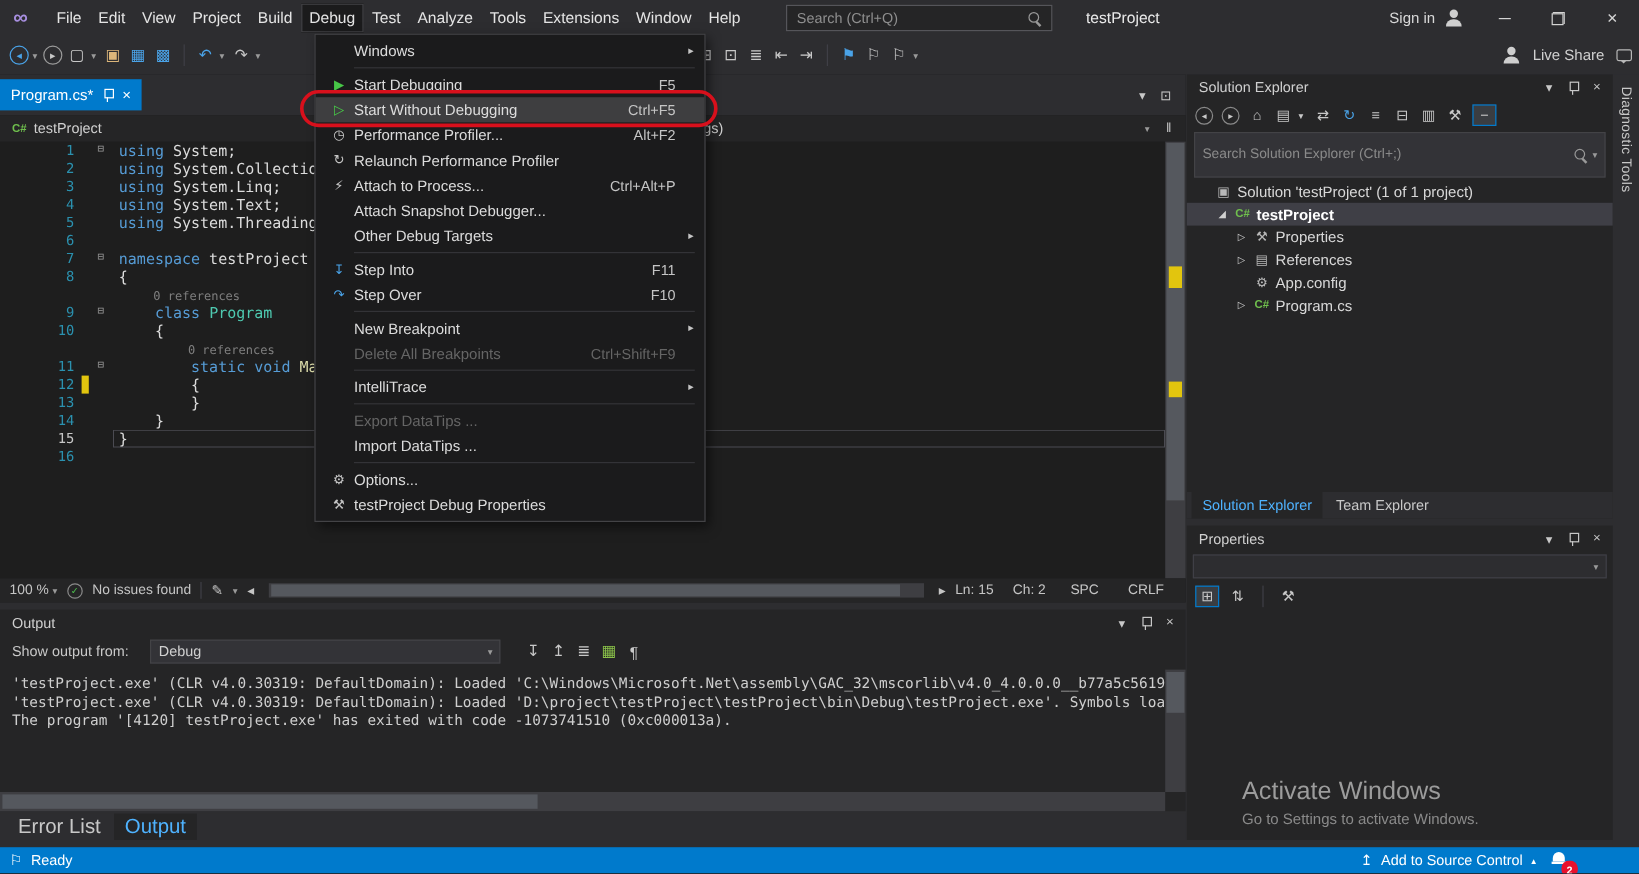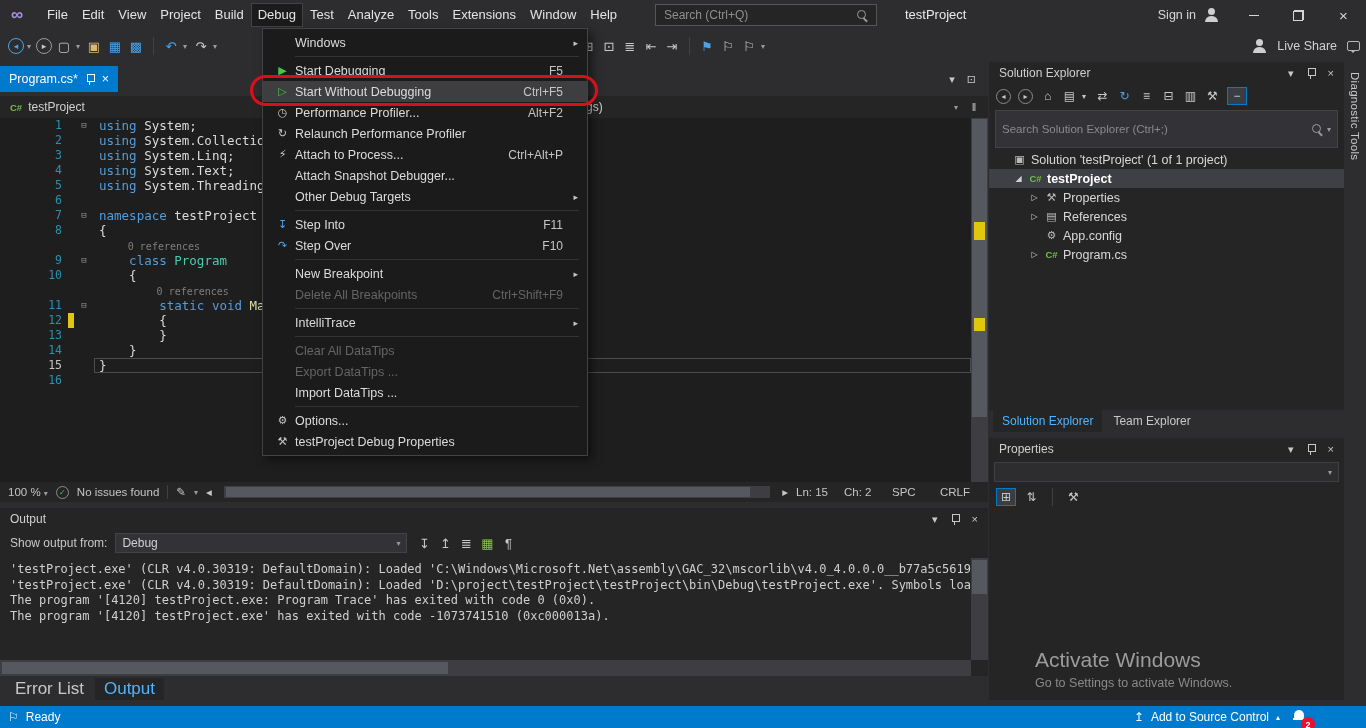--- a/index.html
+++ b/index.html
@@ -72,21 +72,21 @@
 #editor-status{position:absolute;left:0;bottom:0;width:100%;height:20px;background:#252526;display:flex;align-items:center;padding:0 8px;font-size:11.5px;color:#c5c5c5;gap:8px}
 .es-sep{width:1px;height:14px;background:#3f3f46}
 .health-ic{width:13px;height:13px;border:1px solid #8a8a8a;border-radius:50%;display:inline-flex;align-items:center;justify-content:center;font-size:8px;color:#4cc04c}
 #ehscroll{flex:1;height:12px;background:#3e3e42;position:relative;margin:0 4px}
 #ehscroll .thumb{position:absolute;top:1px;bottom:1px;left:2px;width:96%;background:#55585e}
 .es-field{min-width:40px}
 
 #output{position:absolute;left:0;top:508px;width:988px;height:168px;background:#252526}
 .panel-head{height:22px;display:flex;align-items:center;padding:0 10px;font-size:12px;color:#d0d0d0}
 .ph-icons{margin-left:auto;display:flex;align-items:center;gap:12px;color:#c8c8c8;font-size:11px}
-#output-toolbar{height:26px;display:flex;align-items:center;padding:0 10px;gap:8px;font-size:12px;color:#c8c8c8}
+#output-toolbar{height:26px;display:flex;align-items:center;padding:0 10px;gap:18px;font-size:12px;color:#c8c8c8}
 #output-combo{width:292px;height:20px;background:#333337;border:1px solid #434346;display:flex;align-items:center;padding:0 6px;font-size:12px;color:#d0d0d0}
 #output-lines{position:absolute;left:0;top:50px;right:17px;bottom:16px;overflow:hidden;padding:4px 0 0 10px;font-family:"DejaVu Sans Mono","Liberation Mono",monospace;font-size:12px;line-height:15.5px;color:#cfcfcf}
 .oline{white-space:pre}
 #output-vscroll{position:absolute;right:0;top:50px;width:17px;bottom:16px;background:#3e3e42}
 #output-vscroll .thumb{position:absolute;left:1px;right:1px;top:2px;height:34px;background:#55585e}
 #output-hscroll{position:absolute;left:0;bottom:0;right:17px;height:16px;background:#3e3e42}
 #output-hscroll .thumb{position:absolute;top:2px;bottom:2px;left:2px;width:446px;background:#55585e}
 #bottom-tabs{position:absolute;left:0;top:678px;width:988px;height:22px;display:flex;align-items:center;gap:2px;padding-left:6px;background:#2d2d30;font-size:17px}
 .btab{padding:0 9px;height:22px;line-height:22px;color:#c8c8c8}
 .btab.active{color:#4fb3ff;background:#252526}
@@ -391,21 +391,20 @@
           <span class="tico">↧</span>
           <span class="tico">↥</span>
           <span class="tico">≣</span>
           <span class="tico green">▦</span>
           <span class="tico">¶</span>
         </span>
     </div>
     <div id="output-lines">
         <div class="oline">'testProject.exe' (CLR v4.0.30319: DefaultDomain): Loaded 'C:\Windows\Microsoft.Net\assembly\GAC_32\mscorlib\v4.0_4.0.0.0__b77a5c561934</div>
         <div class="oline">'testProject.exe' (CLR v4.0.30319: DefaultDomain): Loaded 'D:\project\testProject\testProject\bin\Debug\testProject.exe'. Symbols loade</div>
-        <div class="oline">The program '[4120] testProject.exe: Program Trace' has exited with code 0 (0x0).</div>
         <div class="oline">The program '[4120] testProject.exe' has exited with code -1073741510 (0xc000013a).</div>
       </div>
     <div id="output-vscroll">
         <span class="thumb"></span>
       </div>
     <div id="output-hscroll">
         <span class="thumb"></span>
       </div>
   </div>
 
@@ -588,24 +587,20 @@
       </div>
       <div class="msep"></div>
       <div class="mitem">
         <span class="micon"></span>
         <span class="mlabel">IntelliTrace</span>
         <span class="msub">▸</span>
       </div>
       <div class="msep"></div>
       <div class="mitem disabled">
         <span class="micon"></span>
-        <span class="mlabel">Clear All DataTips</span>
-      </div>
-      <div class="mitem disabled">
-        <span class="micon"></span>
         <span class="mlabel">Export DataTips ...</span>
       </div>
       <div class="mitem">
         <span class="micon"></span>
         <span class="mlabel">Import DataTips ...</span>
       </div>
       <div class="msep"></div>
       <div class="mitem">
         <span class="micon">⚙</span>
         <span class="mlabel">Options...</span>

